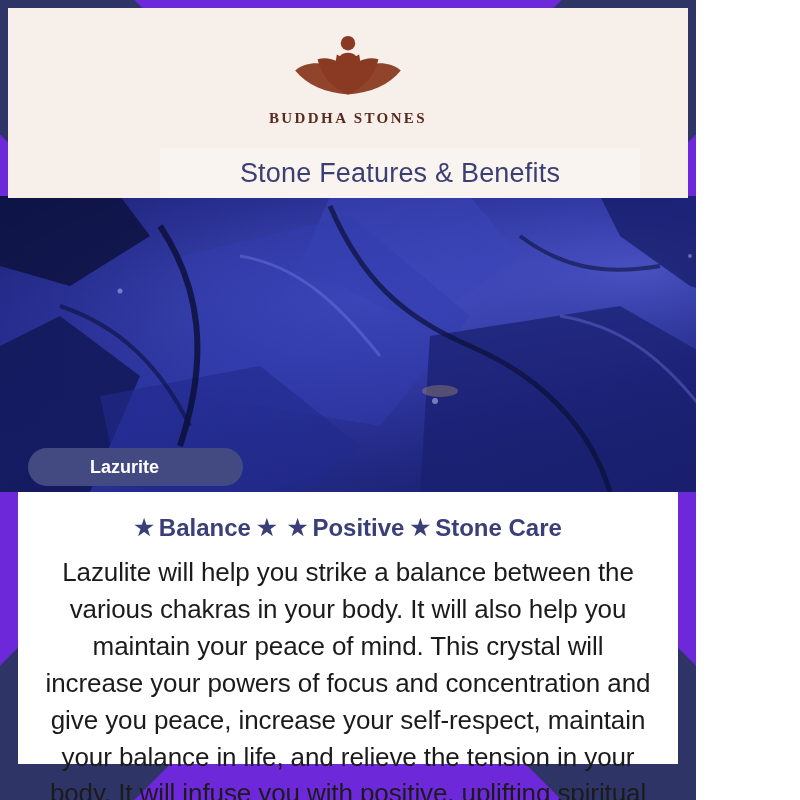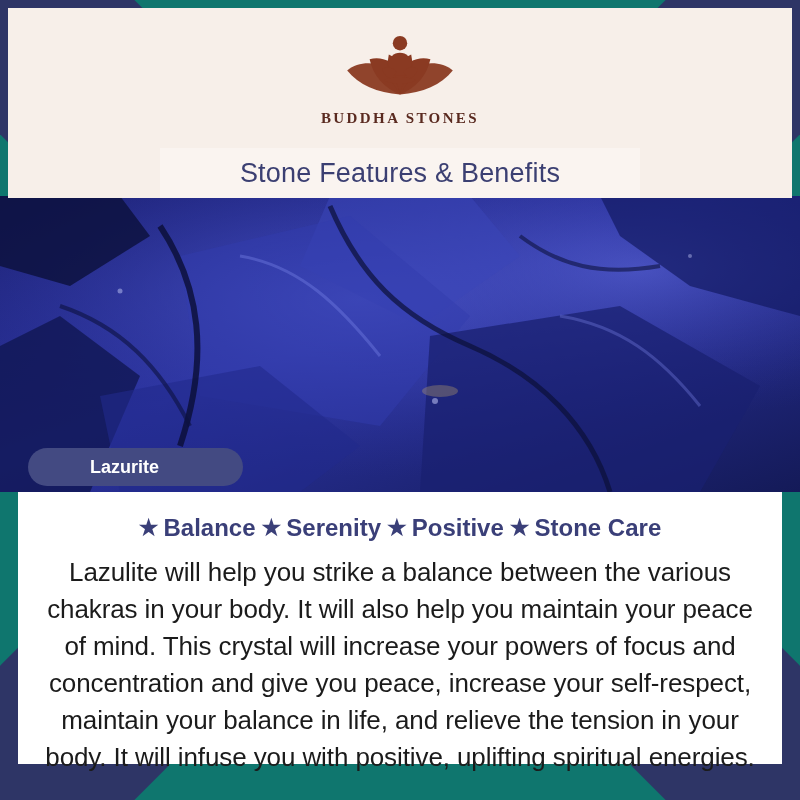--- a/index.html
+++ b/index.html
@@ -4,22 +4,22 @@
 <style>
   * { box-sizing: border-box; margin: 0; padding: 0; }
   html, body {
     width: 800px; height: 800px;
     font-family: "Liberation Sans", sans-serif;
     background: #ffffff;
     overflow: hidden;
   }
   #page {
     position: relative;
-    width: 800px; height: 800px;
-    background: #0f766e;
+    width: 696px; height: 800px;
+    background: #6d28d9;
     overflow: hidden;
   }
 
   
   .corner {
     position: absolute;
     background: #2e3566;
     z-index: 5;
   }
   .corner-tl {
@@ -246,21 +246,20 @@
   </div>
 
   <div class="body-panel">
     <div class="benefits">
       <div class="benefit">
         <span class="star">★</span>
         <span>Balance</span>
       </div>
       <div class="benefit">
         <span class="star">★</span>
-        <span>Serenity</span>
       </div>
       <div class="benefit">
         <span class="star">★</span>
         <span>Positive</span>
       </div>
       <div class="benefit">
         <span class="star">★</span>
         <span>Stone Care</span>
       </div>
     </div>

